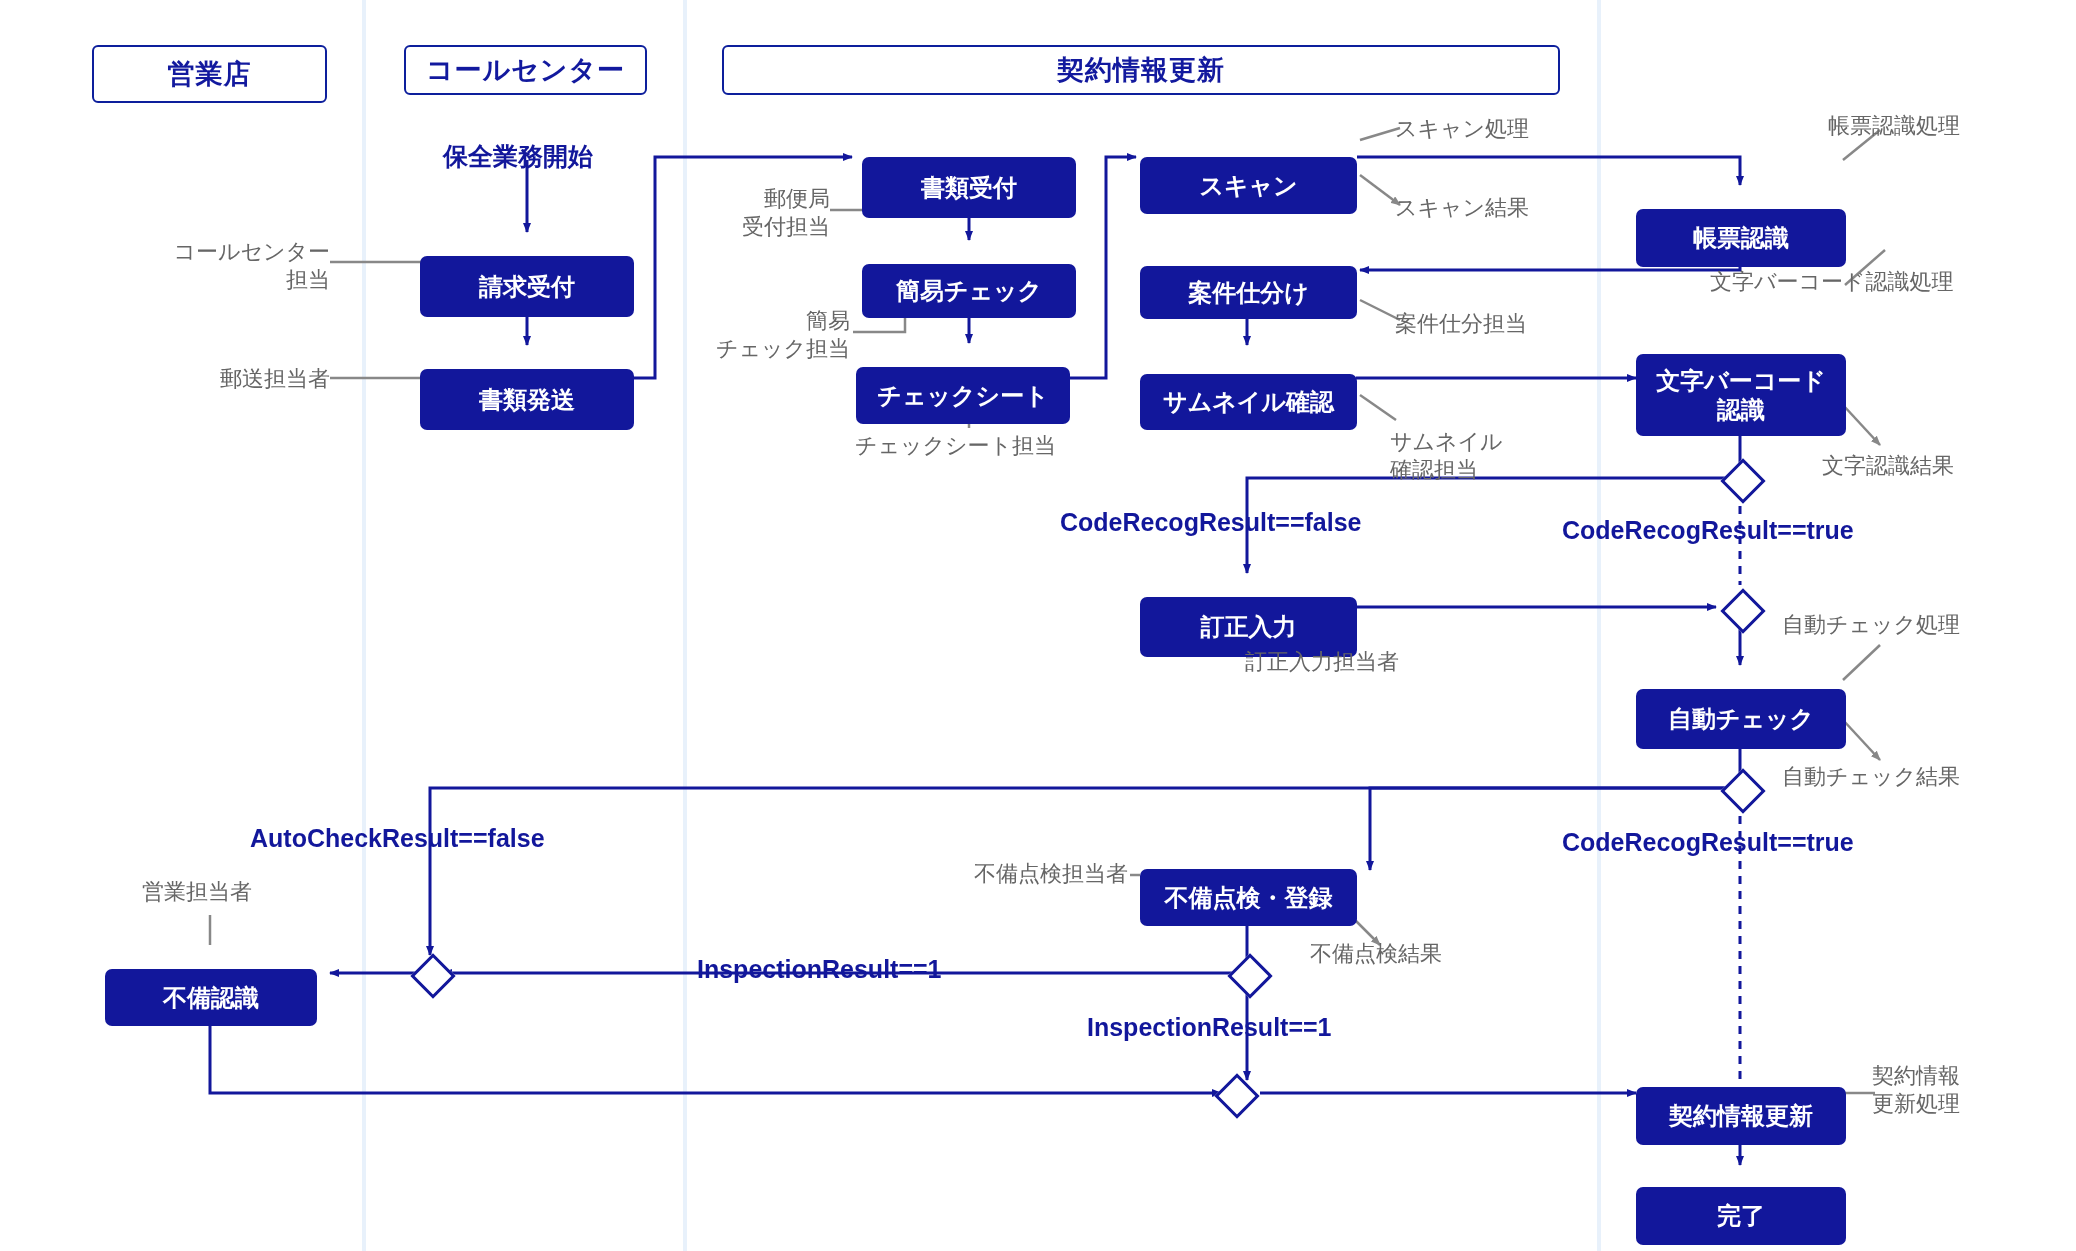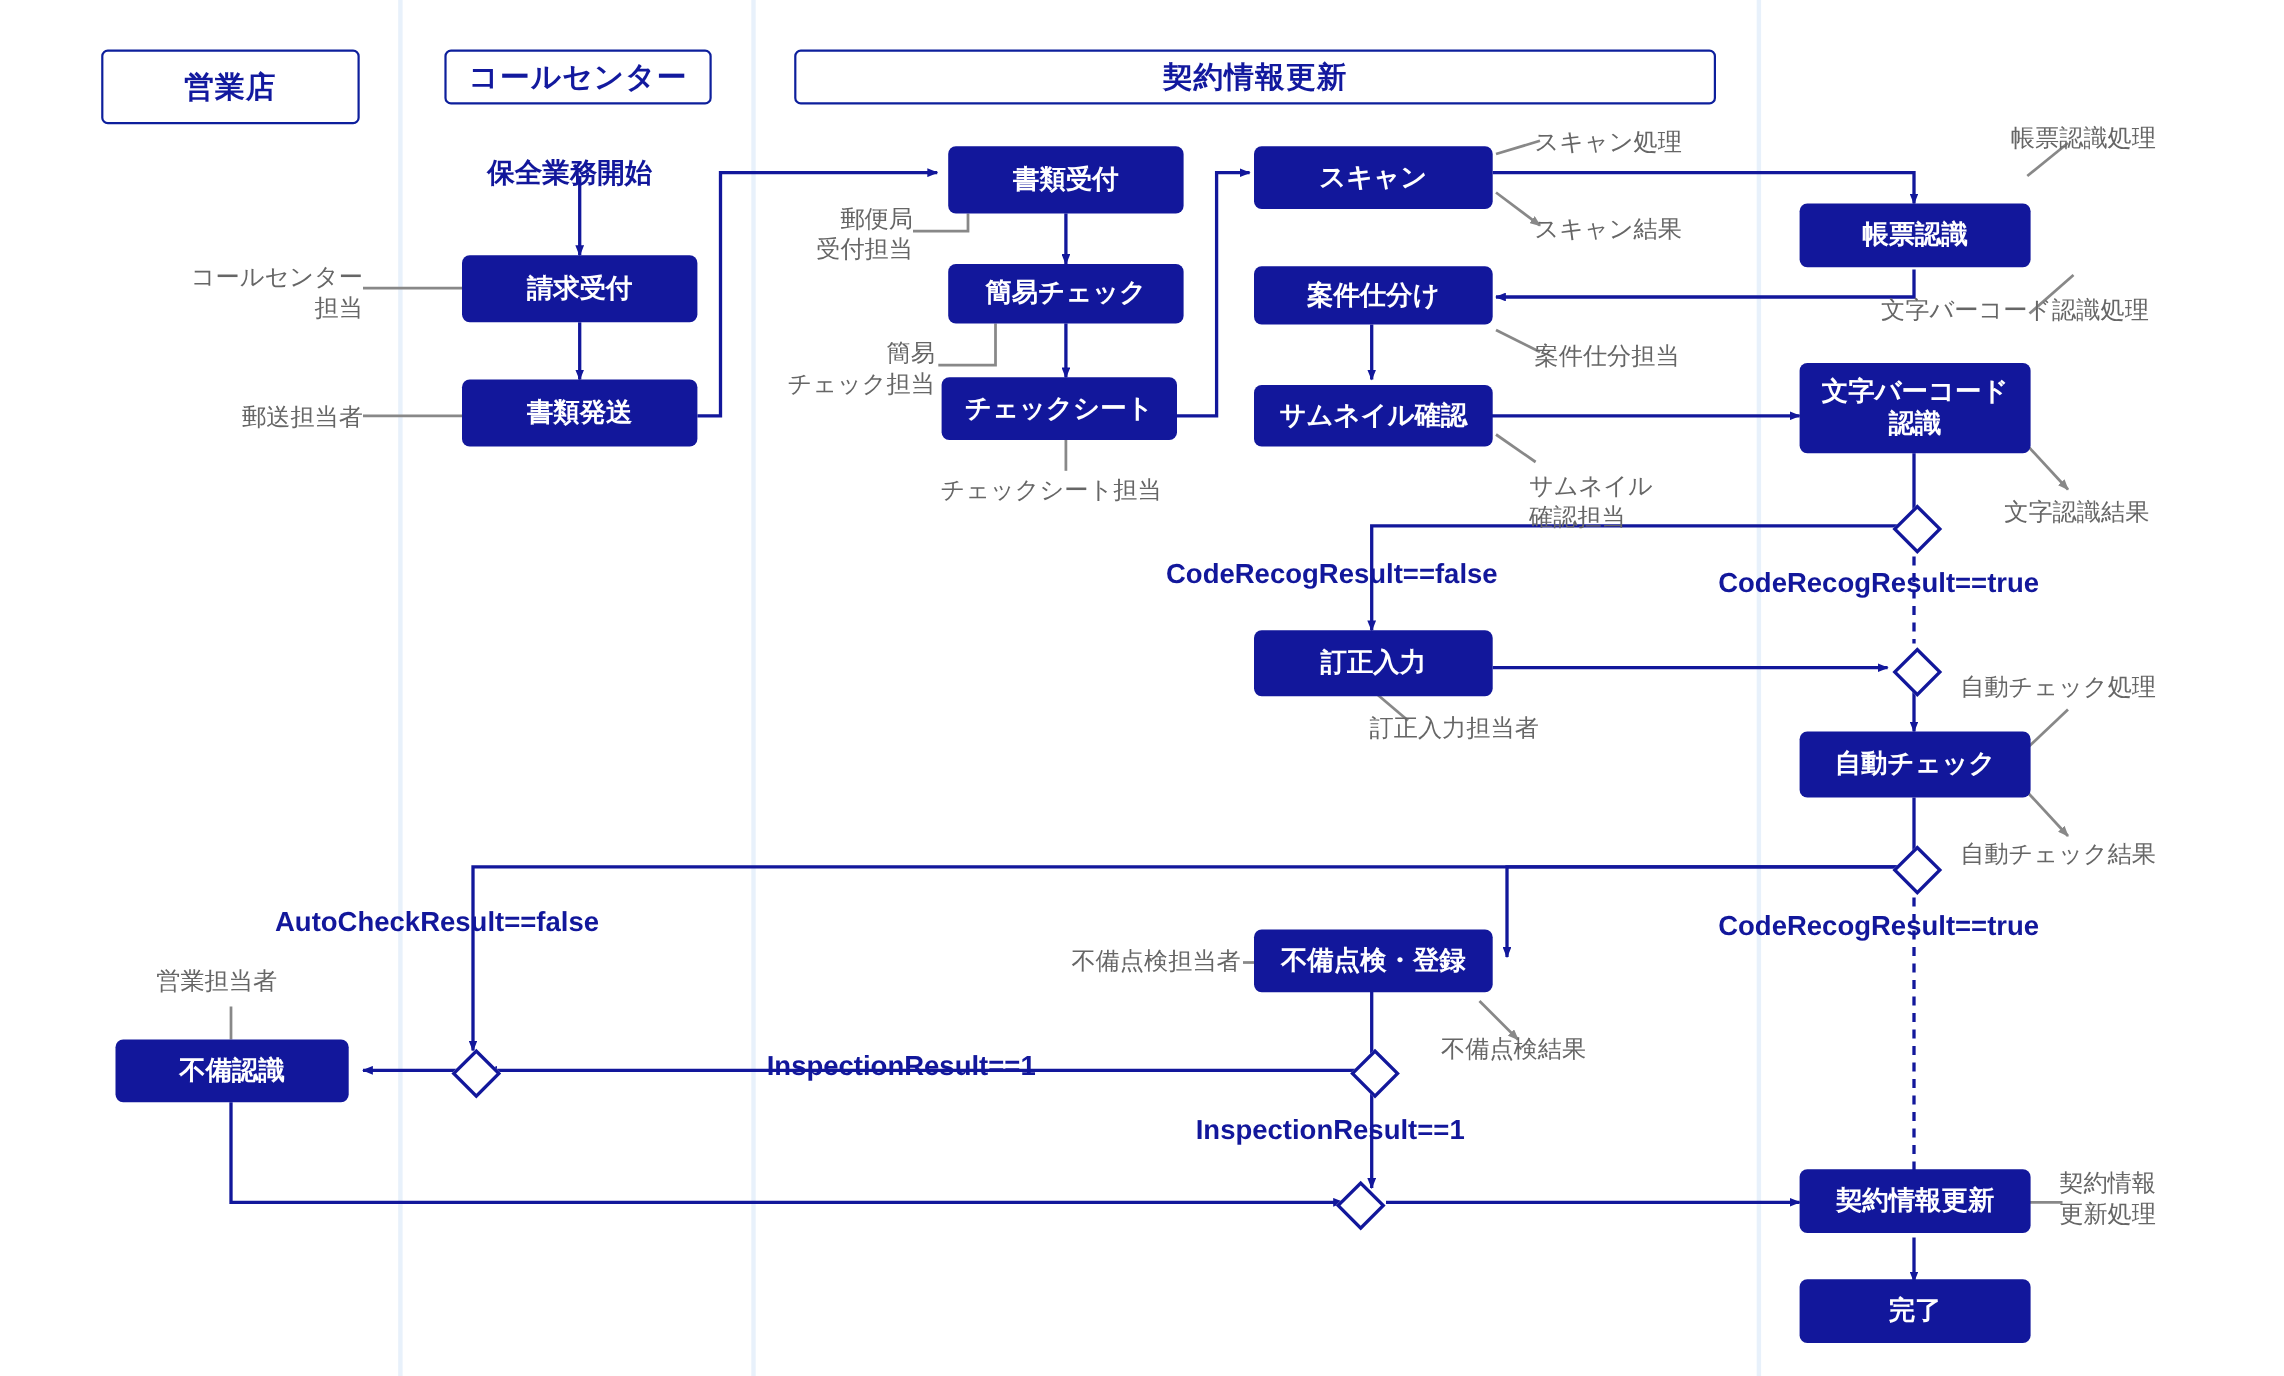--- a/index.html
+++ b/index.html
@@ -48,20 +48,21 @@
     color: #ffffff;
     border-radius: 7px;
     font-weight: bold;
     font-size: 24px;
     display: flex;
     align-items: center;
     justify-content: center;
     text-align: center;
     line-height: 1.22;
     padding: 2px 6px;
+    margin-top: 24px;
   }
   
   .blabel {
     position: absolute;
     color: #12179b;
     font-weight: bold;
     font-size: 25px;
     white-space: nowrap;
   }
   
@@ -94,21 +95,21 @@
 </style>
 </head>
 <body>
 
 <div id="canvas">
 
   <div class="lane-sep" style="left:362px;"></div>
   <div class="lane-sep" style="left:683px;"></div>
   <div class="lane-sep" style="left:1597px;"></div>
 
-  <div class="lane-header" style="left:92px; top:45px; width:235px; height:68px;">営業店</div>
+  <div class="lane-header" style="left:92px; top:45px; width:235px; height:58px;">営業店</div>
   <div class="lane-header" style="left:404px; top:45px; width:243px; height:50px;">コールセンター</div>
   <div class="lane-header" style="left:722px; top:45px; width:838px; height:50px;">契約情報更新</div>
 
   <svg class="overlay">
     <defs>
       <marker id="ah" markerWidth="10" markerHeight="8" refX="9" refY="4" orient="auto" markerUnits="userSpaceOnUse">
         <path d="M0,0 L10,4 L0,8 z" fill="#12179b"></path>
       </marker>
       <marker id="ahg" markerWidth="10" markerHeight="8" refX="9" refY="4" orient="auto" markerUnits="userSpaceOnUse">
         <path d="M0,0 L10,4 L0,8 z" fill="#888888"></path>

